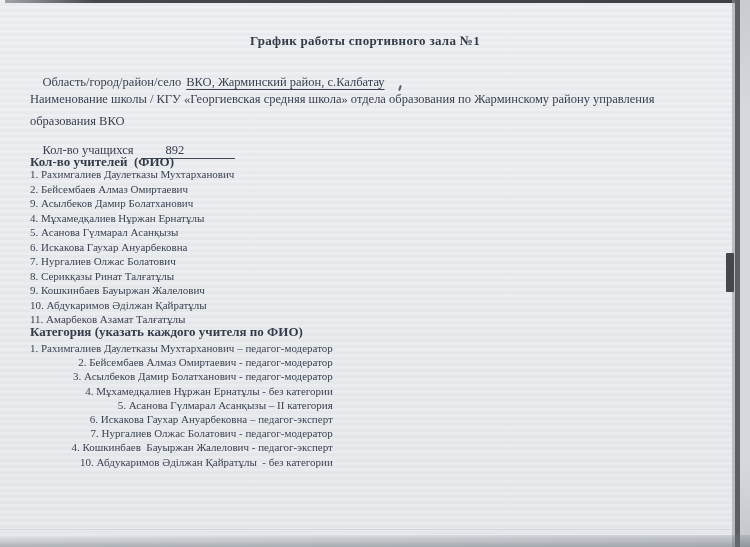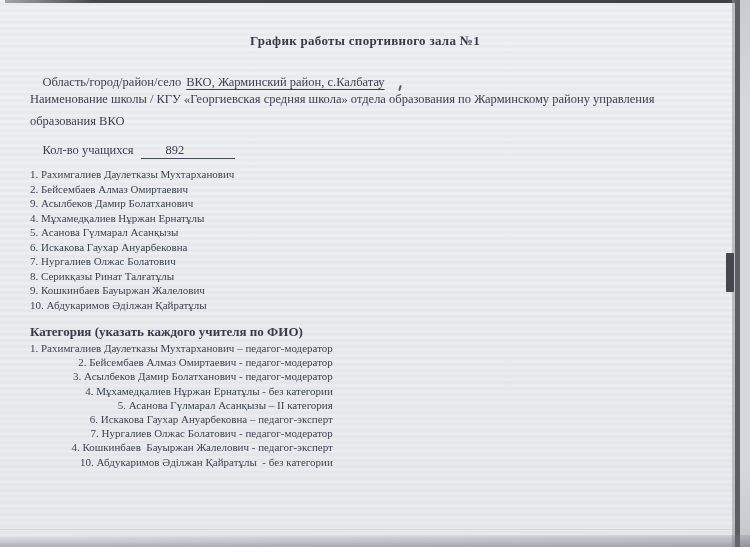--- a/index.html
+++ b/index.html
@@ -131,32 +131,34 @@
   </div>
 
   <div class="abs field-line" style="top:60px">
     <span class="label">Область/город/район/село</span><span class="value">ВКО, Жарминский район, с.Калбатау</span>
   </div>
 
   <div class="abs field-line" style="top:128px">
     <span class="label">Кол-во учащихся</span><span class="students-blank"><span>892</span></span>
   </div>
 
+  <div class="abs section-heading" style="top:154px">Кол-во учителей  (ФИО)</div>
 
   <div class="abs name-list" style="top:167px">
     <div class="li">1. Рахимгалиев Даулетказы Мухтарханович</div>
     <div class="li">2. Бейсембаев Алмаз Омиртаевич</div>
     <div class="li">9. Асылбеков Дамир Болатханович</div>
     <div class="li">4. Мұхамедқалиев Нұржан Ернатұлы</div>
     <div class="li">5. Асанова Гүлмарал Асанқызы</div>
     <div class="li">6. Искакова Гаухар Ануарбековна</div>
     <div class="li">7. Нургалиев Олжас Болатович</div>
     <div class="li">8. Серикқазы Ринат Талғатұлы</div>
     <div class="li">9. Кошкинбаев Бауыржан Жалелович</div>
     <div class="li">10. Абдукаримов Әділжан Қайратұлы</div>
+    <div class="li">11. Амарбеков Азамат Талғатұлы</div>
   </div>
 
   <div class="abs section-heading" style="top:324px">Категория (указать каждого учителя по ФИО)</div>
 
   <div class="abs name-list cat-list" style="top:341px">
     <div class="li">1. Рахимгалиев Даулетказы Мухтарханович – педагог-модератор</div>
     <div class="li">2. Бейсембаев Алмаз Омиртаевич - педагог-модератор</div>
     <div class="li">3. Асылбеков Дамир Болатханович - педагог-модератор</div>
     <div class="li">4. Мұхамедқалиев Нұржан Ернатұлы - без категории</div>
     <div class="li">5. Асанова Гүлмарал Асанқызы – II категория</div>

